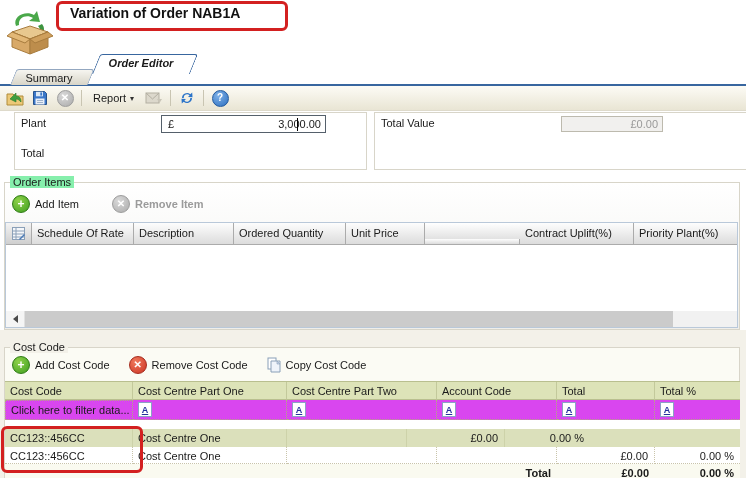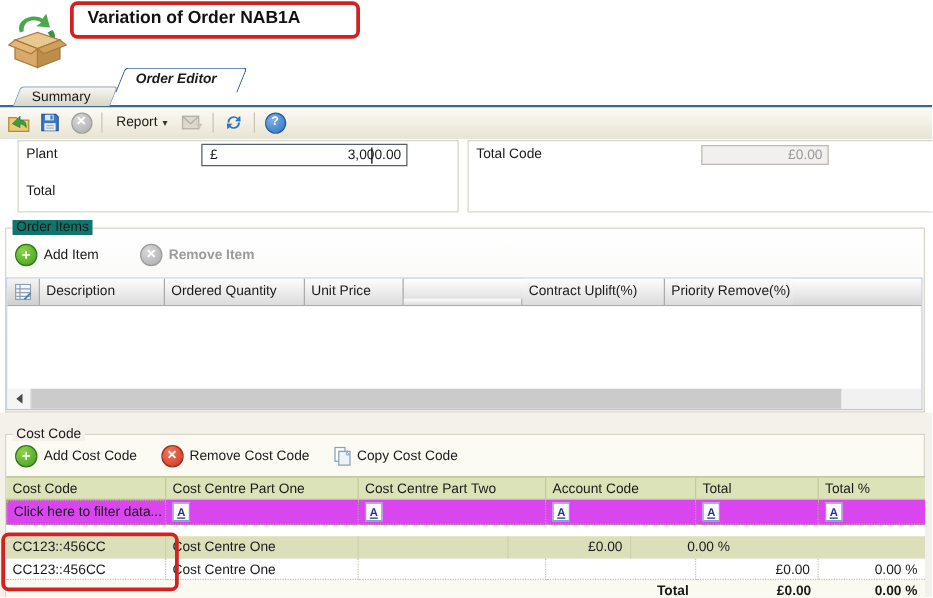--- a/index.html
+++ b/index.html
@@ -47,21 +47,21 @@
   .field .cur{padding-left:6px;}
   .field .val{flex:1;text-align:right;padding-right:4px;}
   .caret{position:absolute;right:27px;top:2px;width:1px;height:13px;background:#000;}
 
   
   .lower-band{position:absolute;left:0;top:330px;width:746px;height:148px;background:#f3f1e9;}
   .group{position:absolute;border:1px solid #d8d5c9;box-sizing:border-box;}
   .group.items{left:4px;top:182px;width:736px;height:148px;background:linear-gradient(#ffffff,#efeeea);}
   .group.costs{left:4px;top:347px;width:736px;height:131px;background:#fbfbf4;}
   .group-label{position:absolute;padding:0 3px;font-size:11px;color:#1a1a1a;}
-  .gl-items{left:10px;top:176px;background:#0f766e;}
+  .gl-items{left:10px;top:176px;background:#86efac;}
   .gl-costs{left:10px;top:341px;background:#f3f1e9;}
 
   .btnrow{position:absolute;display:flex;align-items:center;gap:5px;}
   .gbtn{display:flex;align-items:center;gap:5px;padding:2px 4px;}
   .gbtn .lbl{font-weight:400;}
   .gbtn.disabled .lbl{color:#9b9b9b;font-weight:600;}
   .badge{width:16px;height:16px;border-radius:50%;display:flex;align-items:center;justify-content:center;
          color:#fff;font-weight:bold;font-size:12px;line-height:1;}
   .badge.add{background:radial-gradient(circle at 35% 30%,#8fd24a,#3f9e1f);border:1px solid #2c7a12;}
   .badge.del-grey{background:radial-gradient(circle at 35% 30%,#d9d9d9,#ababab);border:1px solid #9c9c9c;font-size:10px;}
@@ -176,21 +176,21 @@
   <div class="gbox" style="left:14px;top:112px;width:353px;height:58px;">
     <span class="flabel" style="left:6px;top:4px;">Plant</span>
     <div class="field editable" style="left:146px;top:2px;width:165px;height:18px;">
       <span class="cur">£</span>
       <span class="val">3,000.00</span>
       <span class="caret"></span>
     </div>
     <span class="flabel" style="left:6px;top:34px;">Total</span>
   </div>
   <div class="gbox" style="left:374px;top:112px;width:380px;height:58px;">
-    <span class="flabel" style="left:6px;top:4px;">Total Code</span>
+    <span class="flabel" style="left:6px;top:4px;">Total Value</span>
     <div class="field disabled" style="left:186px;top:3px;width:102px;height:16px;">
       <span class="val">£0.00</span>
     </div>
   </div>
 
   <div class="lower-band"></div>
 
   <div class="group items"></div>
   <span class="group-label gl-items">Order Items</span>
 
@@ -207,26 +207,27 @@
 
   <div class="oi-grid">
     <div class="oi-header">
       <div class="oi-h iconcell" style="width:26px;">
         <svg width="13" height="13" viewBox="0 0 13 13">
           <rect x="0.5" y="0.5" width="12" height="12" fill="#f5f7fa" stroke="#8ba0b8"></rect>
           <path d="M1 4h11M1 7h11M1 10h11M4 1v11" stroke="#8ba0b8" stroke-width="1"></path>
           <path d="M7 12 L12 7 L13 8 L8 13 Z" fill="#4a7ab5"></path>
         </svg>
       </div>
+      <div class="oi-h" style="width:102px;">Schedule Of Rate</div>
       <div class="oi-h" style="width:100px;">Description</div>
       <div class="oi-h" style="width:112px;">Ordered Quantity</div>
       <div class="oi-h" style="width:79px;">Unit Price</div>
       <div class="oi-h" style="width:95px;margin-top:16px;">Unit Type</div>
       <div class="oi-h" style="width:114px;">Contract Uplift(%)</div>
-      <div class="oi-h" style="width:103px;border-right:none;">Priority Remove(%)</div>
+      <div class="oi-h" style="width:103px;border-right:none;">Priority Plant(%)</div>
     </div>
     <div class="oi-body"></div>
     <div class="hscroll">
       <span class="hs-btn">
           <span class="hs-arrow"></span>
         </span>
       <span class="hs-thumb"></span>
     </div>
   </div>
 

